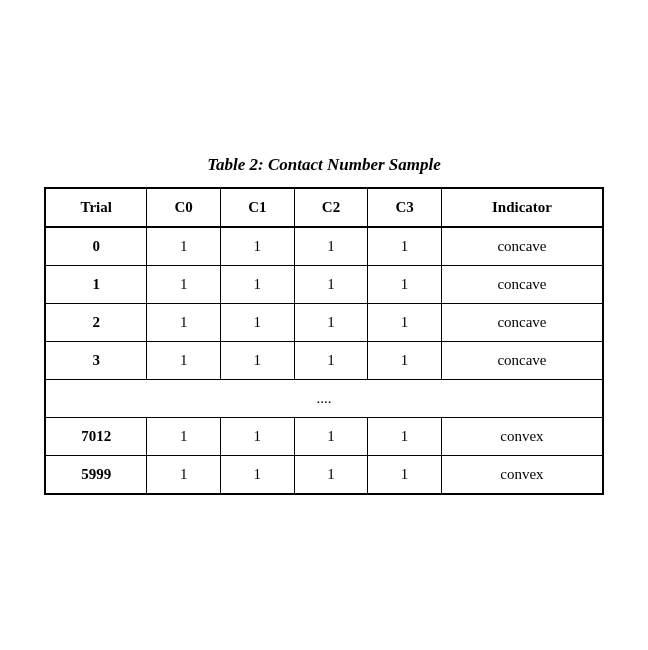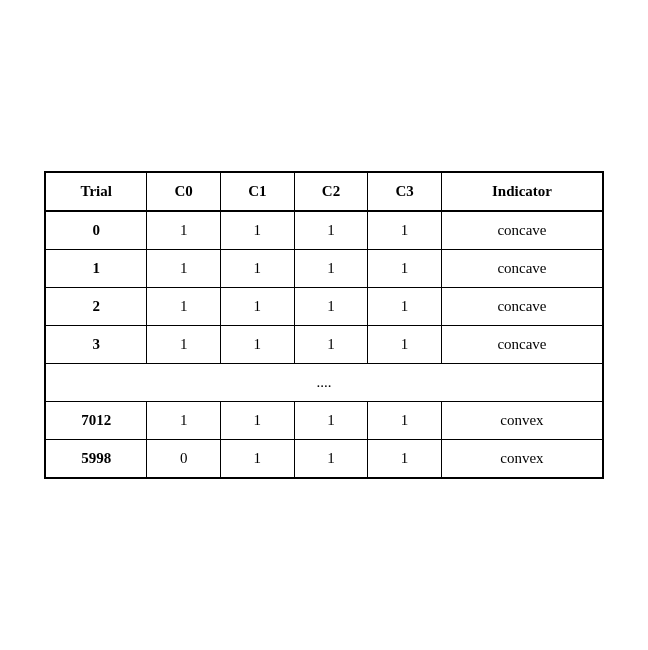--- a/index.html
+++ b/index.html
@@ -60,20 +60,21 @@
 
     .ellipsis-full {
       border-top: 1px solid #000;
       border-bottom: 1px solid #000;
     }
   </style>
 </head>
 <body>
 
 <div class="page-container">
+  <div class="table-title">Table 2: Contact Number Sample</div>
   <table>
     <thead>
       <tr>
         <th>Trial</th>
         <th>C0</th>
         <th>C1</th>
         <th>C2</th>
         <th>C3</th>
         <th>Indicator</th>
       </tr>
@@ -116,22 +117,22 @@
   </tr>
         <tr>
       <td class="trial-cell">7012</td>
       <td>1</td>
       <td>1</td>
       <td>1</td>
       <td>1</td>
       <td>convex</td>
     </tr>
         <tr>
-      <td class="trial-cell">5998</td>
-      <td>0</td>
+      <td class="trial-cell">5999</td>
+      <td>1</td>
       <td>1</td>
       <td>1</td>
       <td>1</td>
       <td>convex</td>
     </tr>
       </tbody>
   </table>
 </div>
 
 </body></html>

